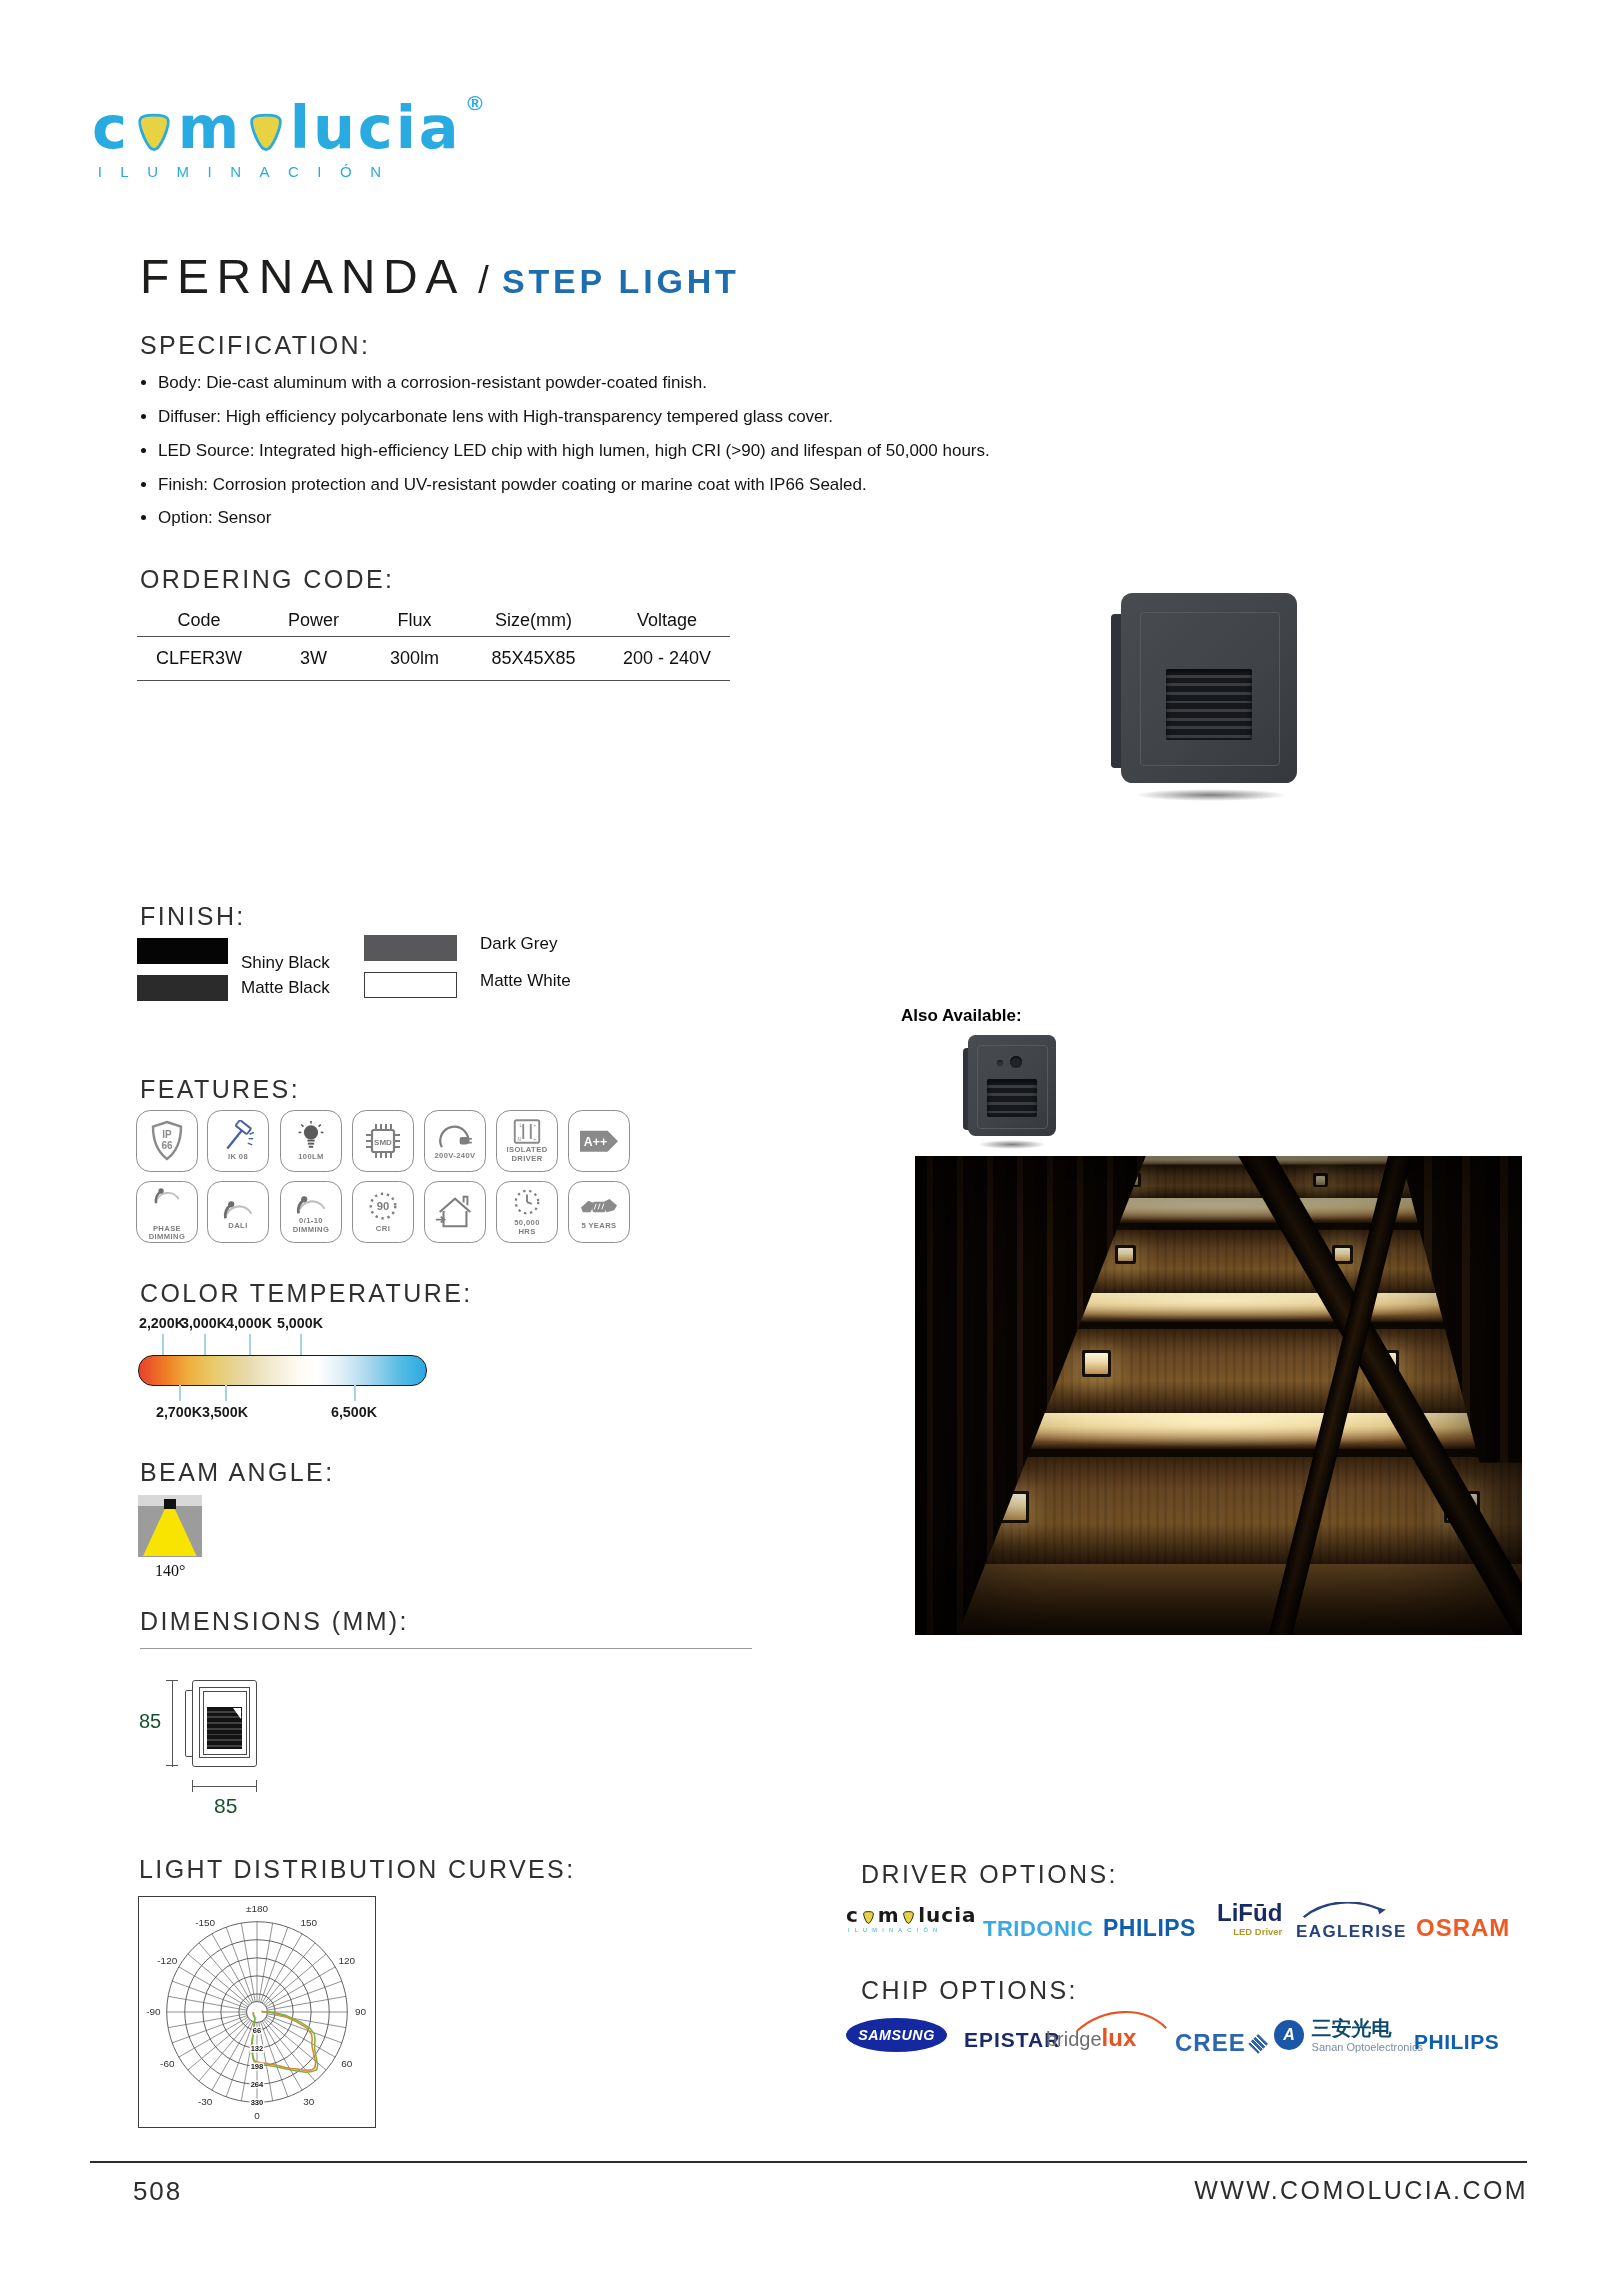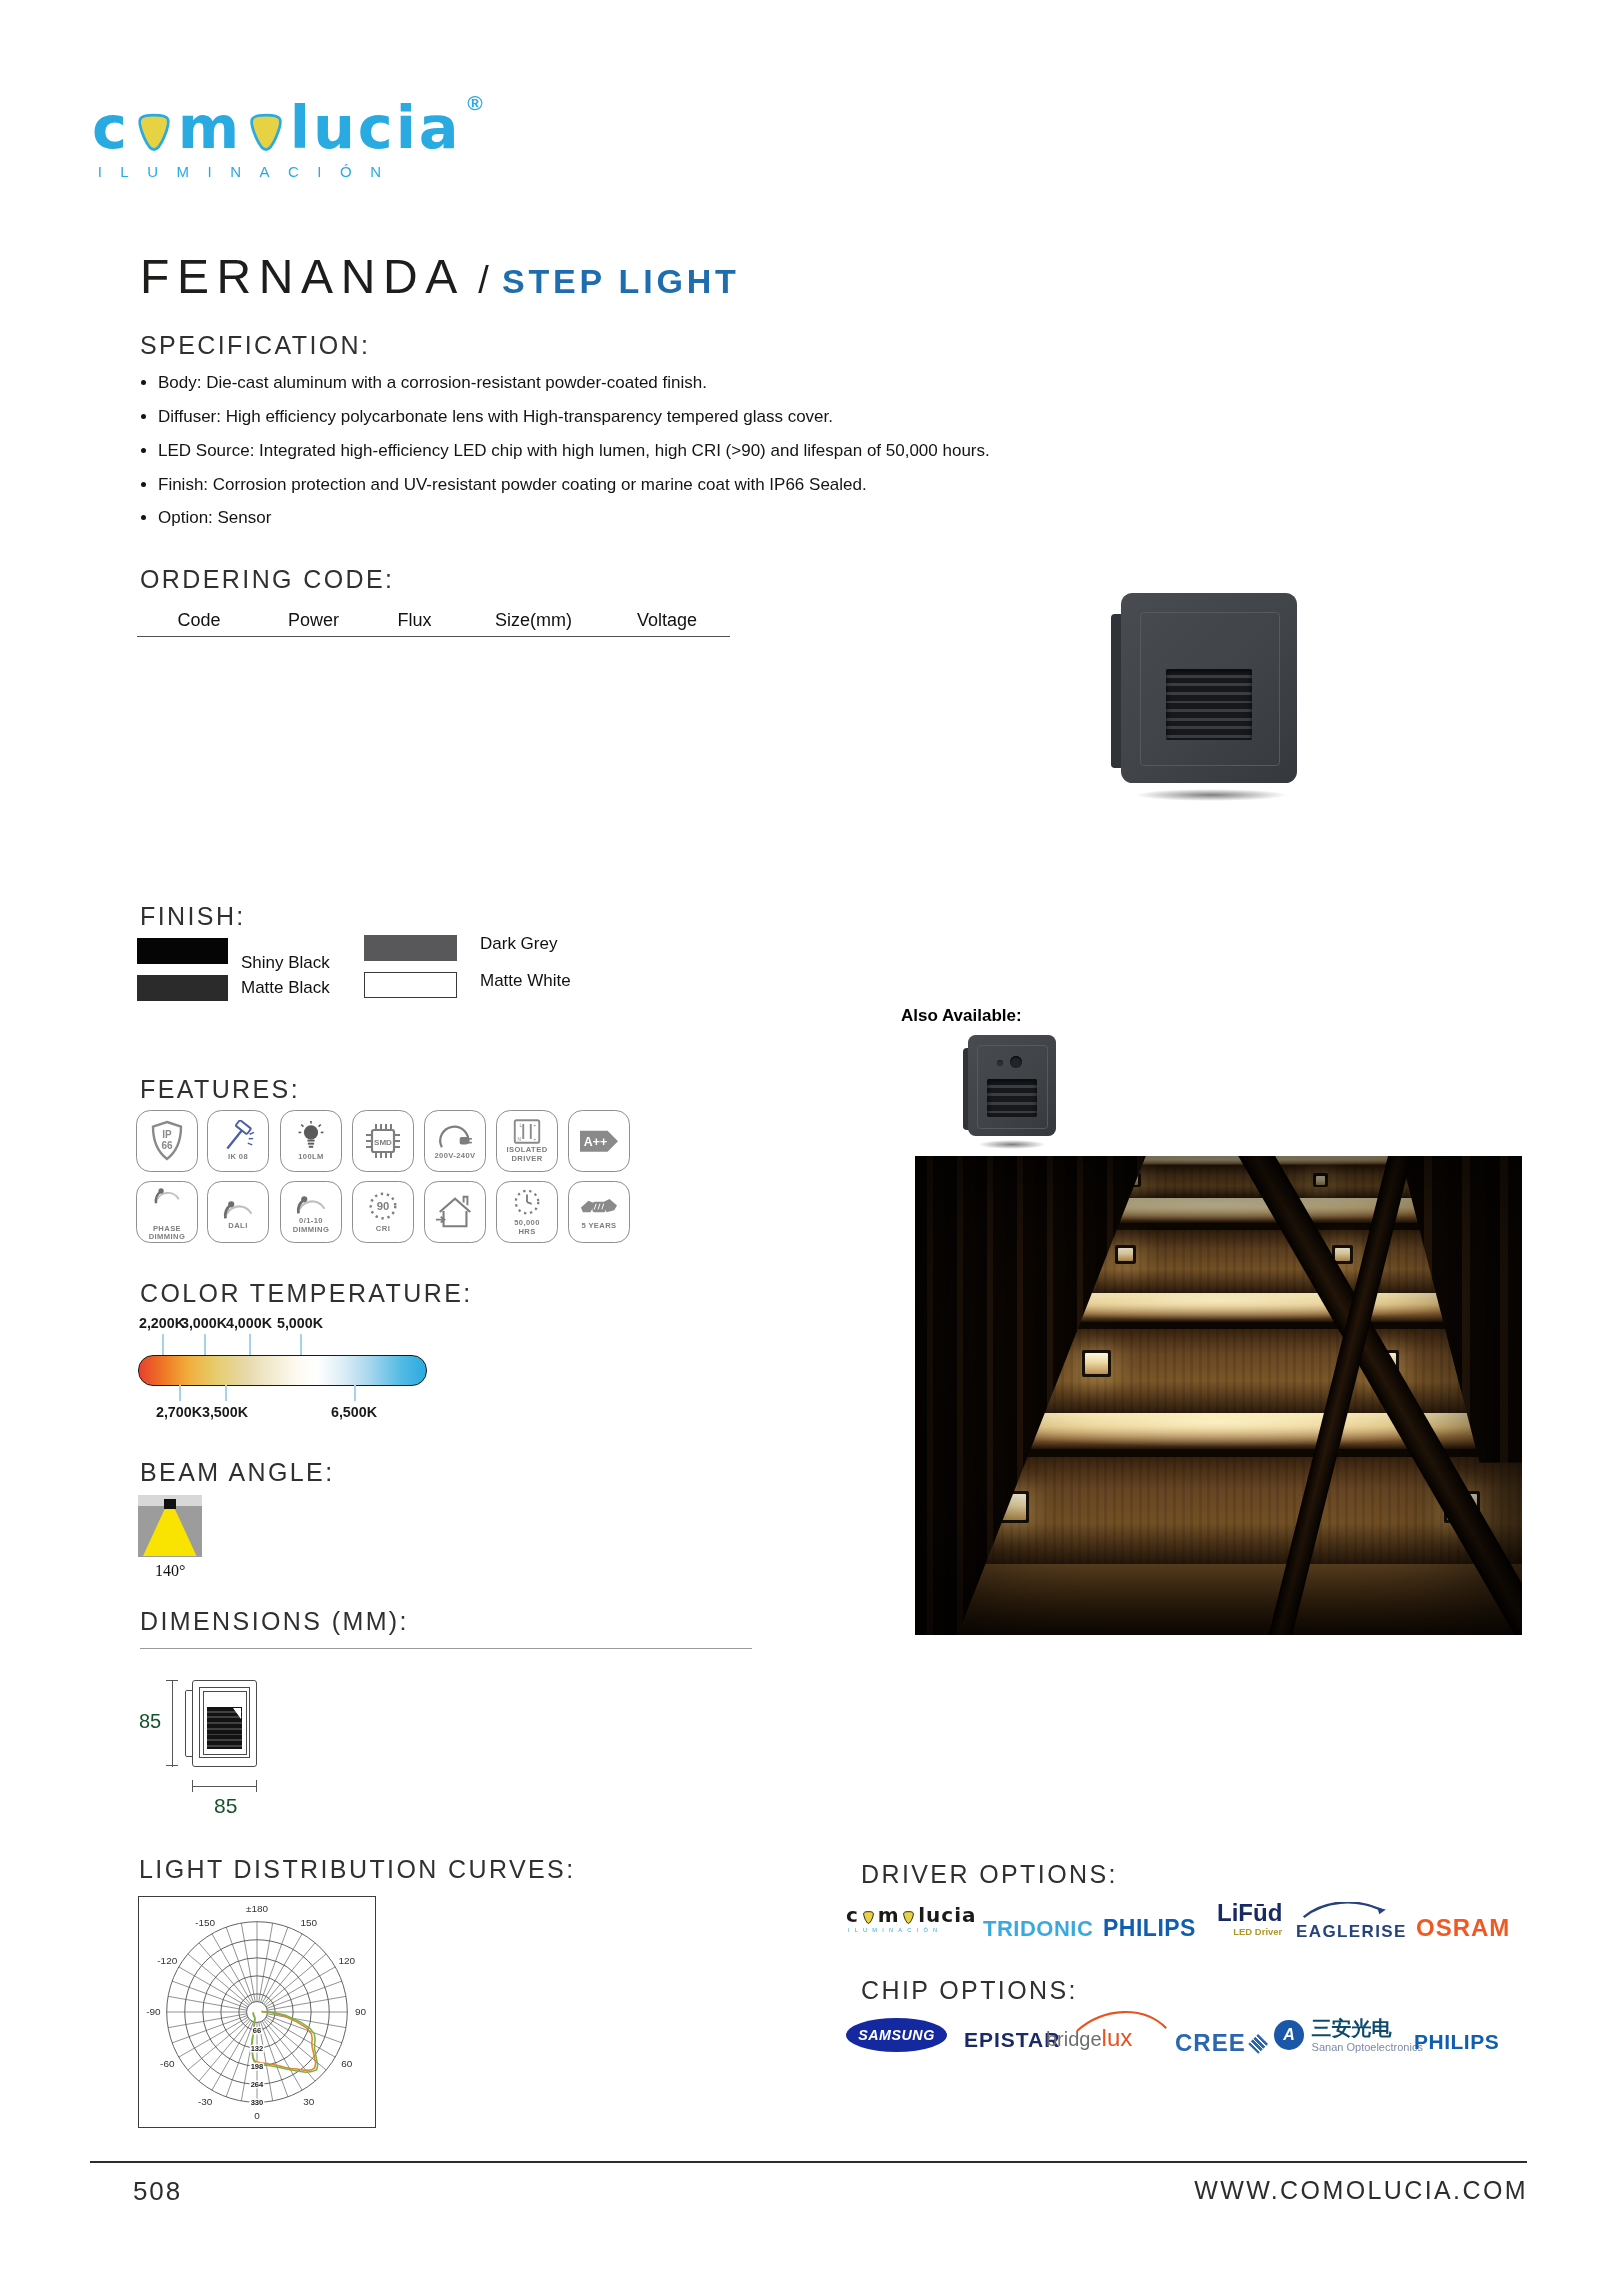--- a/index.html
+++ b/index.html
@@ -71,21 +71,21 @@
   .wm-tridonic{font-size:22px;font-weight:700;color:#3aa9e0;letter-spacing:0.5px;}
   .wm-philips{font-size:23px;font-weight:700;color:#0f5fae;letter-spacing:0.5px;}
   .wm-lifud{font-size:24px;font-weight:800;color:#172a63;line-height:1;}
   .wm-lifud-sub{font-size:9.5px;color:#b0972c;font-weight:600;text-align:right;margin-top:1px;}
   .wm-eagle{font-size:17px;font-weight:700;color:#25427e;letter-spacing:1.4px;}
   .wm-osram{font-size:24px;font-weight:800;color:#f05a22;letter-spacing:1px;}
   .wm-samsung{width:101px;height:34px;background:#1428a0;border-radius:50%;display:flex;align-items:center;justify-content:center;}
   .wm-samsung span{color:#fff;font-style:italic;font-weight:800;font-size:14.3px;letter-spacing:0.5px;}
   .wm-epistar{font-size:21px;font-weight:800;color:#1b2a66;letter-spacing:1px;}
   .wm-bridge1{font-size:20px;color:#6d6e70;font-weight:400;}
-  .wm-bridge2{font-size:24px;color:#e8531f;font-weight:400;}
+  .wm-bridge2{font-size:24px;color:#e8531f;font-weight:700;}
   .wm-cree{font-size:24px;font-weight:800;color:#2b66b1;letter-spacing:1px;}
   .cree-diamond{display:inline-block;width:14.3px;height:14.3px;background:repeating-linear-gradient(180deg,#2b66b1 0 2.9px,#fff 2.9px 3.8px);transform:rotate(45deg);margin-left:5.7px;}
   .sanan-circle{width:30px;height:30px;border-radius:50%;background:#1a57a8;color:#fff;display:flex;align-items:center;justify-content:center;font-weight:800;font-style:italic;font-size:16px;}
   .wm-sanan{font-size:20px;color:#0c4a6e;font-weight:600;line-height:1;}
   .wm-sanan-sub{font-size:11px;color:#7c8ba8;margin-top:2.9px;}
   
   .stairs{position:absolute;left:915px;top:1156px;width:607px;height:479px;background:#140c06;overflow:hidden;}
   .stairs .bands{position:absolute;inset:0;display:flex;flex-direction:column;}
   .band{position:relative;width:100%;}
   .tread{background:linear-gradient(180deg,#f2e2ae 0%,#ddba72 38%,#8a6132 72%,#201307 100%);}
@@ -160,20 +160,27 @@
     <thead>
       <tr>
         <th>Code</th>
         <th>Power</th>
         <th>Flux</th>
         <th>Size(mm)</th>
         <th>Voltage</th>
       </tr>
     </thead>
     <tbody>
+      <tr>
+        <td>CLFER3W</td>
+        <td>3W</td>
+        <td>300lm</td>
+        <td>85X45X85</td>
+        <td>200 - 240V</td>
+      </tr>
     </tbody>
   </table>
 
   <div class="prod" style="left:1111px;top:593px;width:185px;height:204px;">
     <div class="pm-back" style="left:0;top:21px;width:23px;height:154px;"></div>
     <div class="pm-face" style="left:9.5px;top:0;width:176px;height:190px;"></div>
     <div class="pm-plate" style="left:28.5px;top:19px;width:138px;height:152px;"></div>
     <div class="pm-window" style="left:55px;top:76px;width:86px;height:71px;"></div>
     <div class="pm-shadow" style="left:24px;top:196px;width:152px;height:12.4px;"></div>
   </div>

